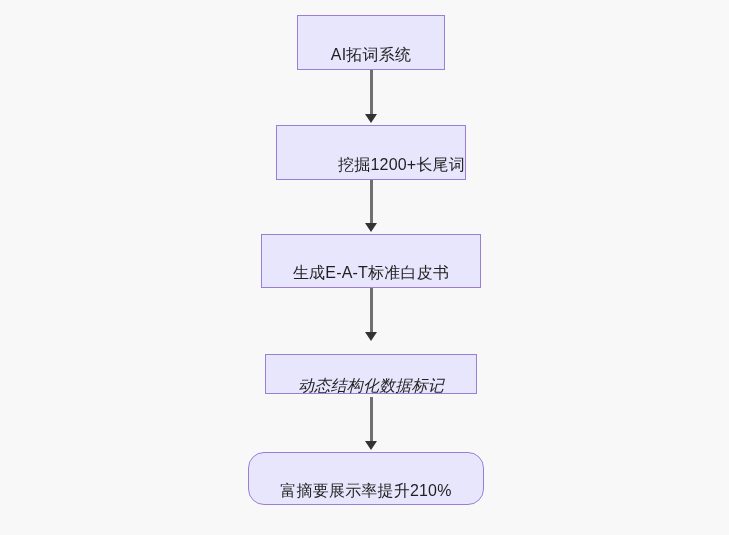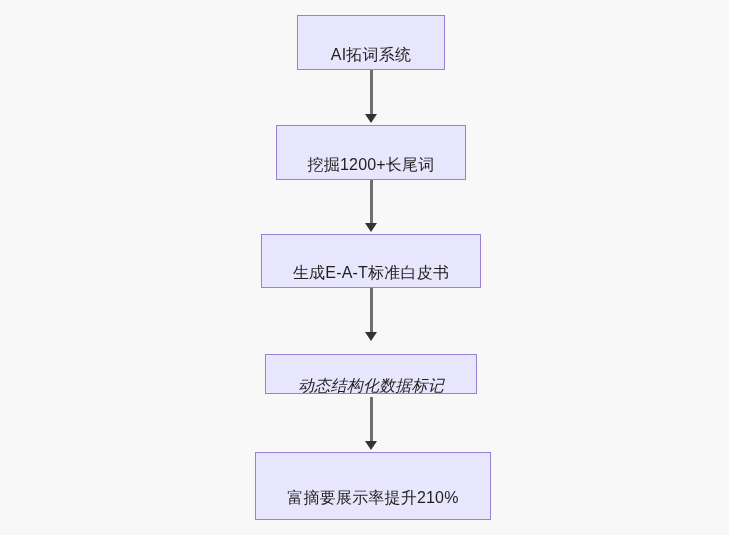--- a/index.html
+++ b/index.html
@@ -55,38 +55,38 @@
 
 <div id="flowchart">
 
   <div class="node" style="left:297px; top:15px; width:148px; height:55px;">
     <span class="node-label">AI拓词系统</span>
   </div>
 
   <div class="connector" style="left:369.5px; top:70px; height:44px;"></div>
   <div class="arrowhead" style="left:365px; top:114px;"></div>
 
-  <div class="node" style="left:276px; top:125px; width:190px; height:55px;">
+  <div class="node" style="left:276px; top:125px; width:190px; height:55px;justify-content:flex-end;">
     <span class="node-label">挖掘1200+长尾词</span>
   </div>
 
   <div class="connector" style="left:369.5px; top:180px; height:43px;"></div>
   <div class="arrowhead" style="left:365px; top:223px;"></div>
 
   <div class="node" style="left:261px; top:234px; width:220px; height:54px;text-align:right;">
     <span class="node-label">生成E-A-T标准白皮书</span>
   </div>
 
   <div class="connector" style="left:369.5px; top:288px; height:44px;"></div>
   <div class="arrowhead" style="left:365px; top:332px;"></div>
 
   <div class="node" style="left:265px; top:354px; width:212px; height:40px;font-style:italic;">
     <span class="node-label">动态结构化数据标记</span>
   </div>
 
   <div class="connector" style="left:369.5px; top:397px; height:44px;"></div>
   <div class="arrowhead" style="left:365px; top:441px;"></div>
 
-  <div class="node" style="left:255px; top:452px; width:236px; height:68px;">
+  <div class="node" style="left:248px; top:452px; width:236px; height:53px;border-radius:16px;">
     <span class="node-label">富摘要展示率提升210%</span>
   </div>
 
 </div>
 
 </body></html>

